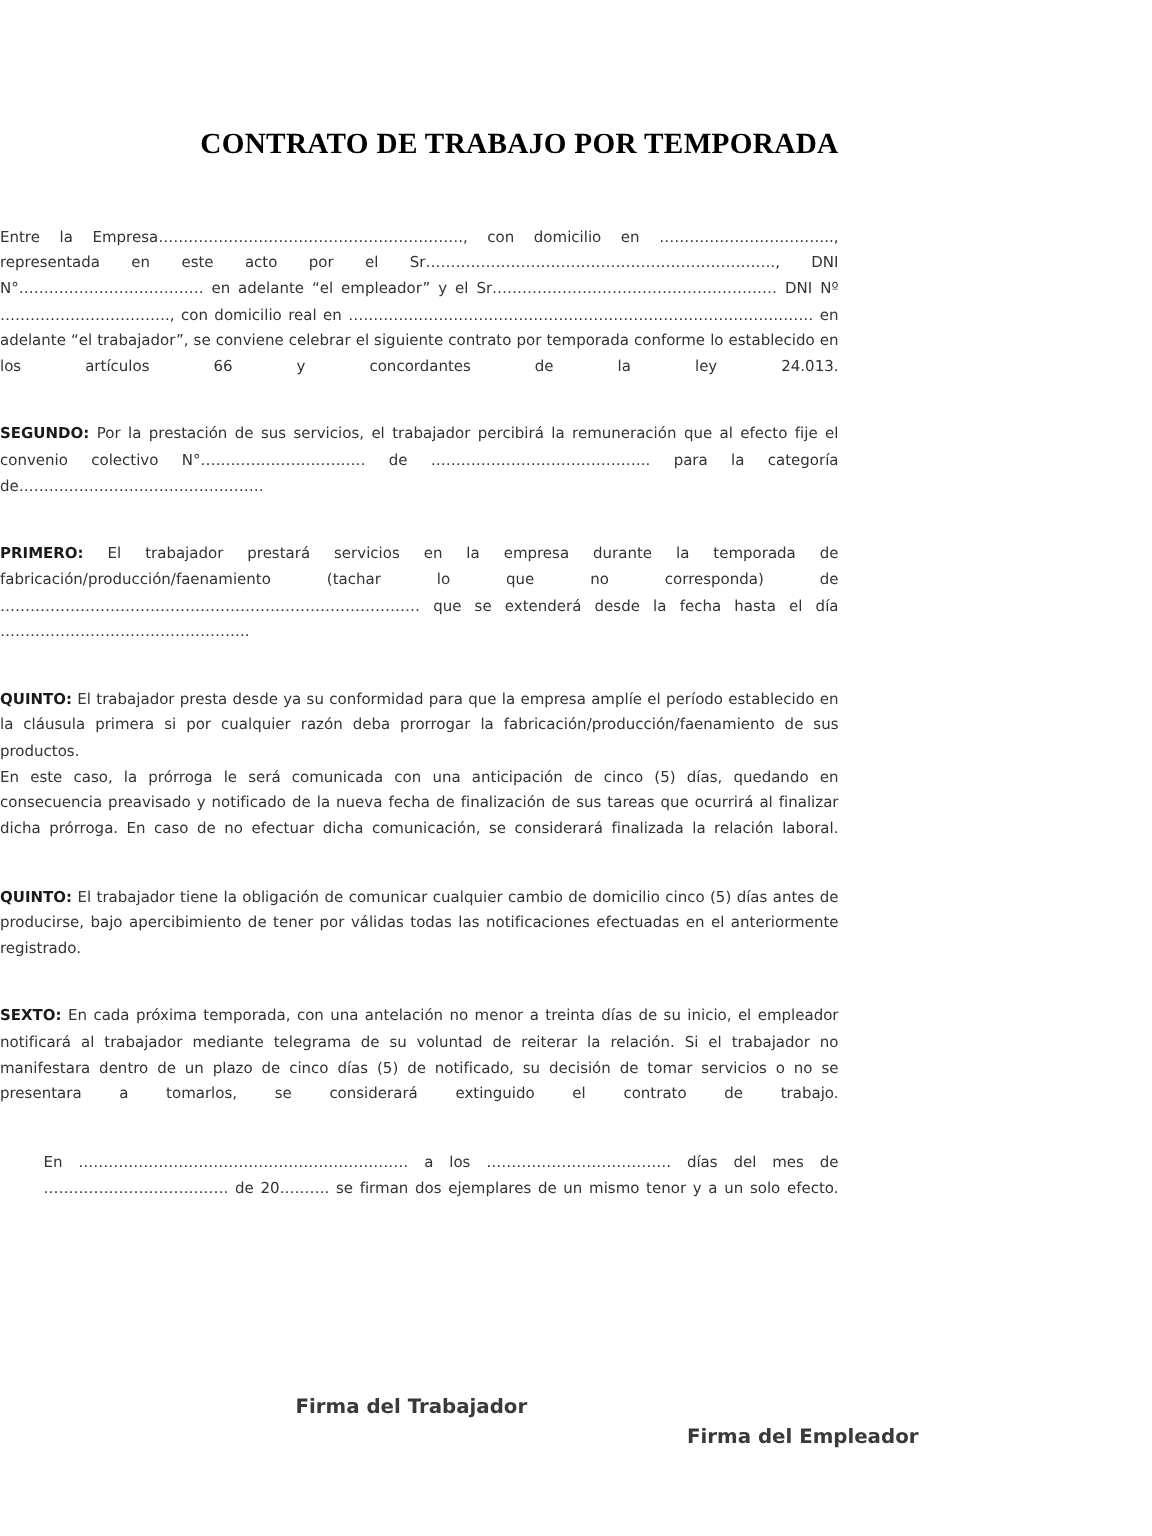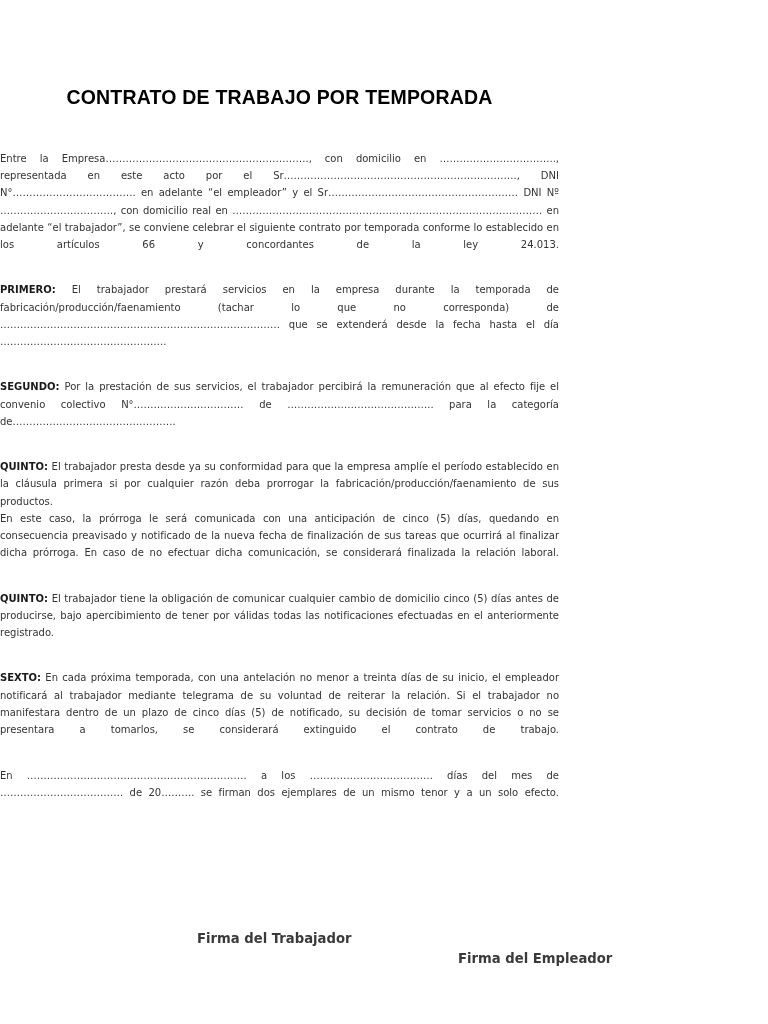--- a/index.html
+++ b/index.html
@@ -16,47 +16,48 @@
     overflow: hidden;
     font-family: "DejaVu Sans", "Liberation Sans", sans-serif;
     box-sizing: border-box;
   }
   .doc-title {
     margin: 0;
     padding: 0;
     font-size: 19.5px;
     font-weight: bold;
     color: #000000;
-    text-align: center;
+    text-align: right;
     letter-spacing: 0.2px;
     position: absolute;
     left: 0;
     top: 86px;
     width: 559px;
-    font-family: Liberation Sans, sans-serif;
+    font-family: Liberation Serif, serif;
   }
   .body-block {
     position: absolute;
     left: 0;
     top: 150px;
     width: 559px;
   }
   p.para {
     margin: 0 0 11px 0;
     padding: 0;
     font-size: 10px;
     line-height: 17.2px;
     color: #333333;
     text-align: justify;
     text-justify: inter-word;
     word-spacing: 0;
     font-family: "DejaVu Sans", "Liberation Sans", sans-serif;
   }
   p.para:last-child {
     margin-bottom: 0;
+    padding-left: 29px;
   }
   .clause-label {
     font-weight: bold;
     color: #1a1a1a;
   }
   
   p.para::after {
     content: "";
     display: inline-block;
     width: 100%;
@@ -87,25 +88,25 @@
 
   <h1 class="doc-title">CONTRATO DE TRABAJO POR TEMPORADA</h1>
 
   <div class="body-block">
 
     <p class="para">
       <span>Entre la Empresa……………………………………………………., con domicilio en …………………………….., representada en este acto por el Sr……………………………………………………………., DNI N°………………………………. en adelante “el empleador” y el Sr………………………………………………… DNI Nº ……………………………., con domicilio real en ………………………………………………………………………………… en adelante “el trabajador”, se conviene celebrar el siguiente contrato por temporada conforme lo establecido en los artículos 66 y concordantes de la ley 24.013.</span>
     </p>
 
     <p class="para">
-      <span class="clause-label">PRIMERO:</span><span> El trabajador prestará servicios en la empresa durante la temporada de fabricación/producción/faenamiento (tachar lo que no corresponda) de ………………………………………………………………………… que se extenderá desde la fecha hasta el día …………………………………………..</span>
+      <span class="clause-label">SEGUNDO:</span><span> Por la prestación de sus servicios, el trabajador percibirá la remuneración que al efecto fije el convenio colectivo N°…………………………… de …………………………………….. para la categoría de………………………………………….</span>
     </p>
 
     <p class="para">
-      <span class="clause-label">SEGUNDO:</span><span> Por la prestación de sus servicios, el trabajador percibirá la remuneración que al efecto fije el convenio colectivo N°…………………………… de …………………………………….. para la categoría de………………………………………….</span>
+      <span class="clause-label">PRIMERO:</span><span> El trabajador prestará servicios en la empresa durante la temporada de fabricación/producción/faenamiento (tachar lo que no corresponda) de ………………………………………………………………………… que se extenderá desde la fecha hasta el día …………………………………………..</span>
     </p>
 
 
     <p class="para">
       <span class="clause-label">QUINTO:</span><span> El trabajador presta desde ya su conformidad para que la empresa amplíe el período establecido en la cláusula primera si por cualquier razón deba prorrogar la fabricación/producción/faenamiento de sus productos.</span><br>
       <span>En este caso, la prórroga le será comunicada con una anticipación de cinco (5) días, quedando en consecuencia preavisado y notificado de la nueva fecha de finalización de sus tareas que ocurrirá al finalizar dicha prórroga. En caso de no efectuar dicha comunicación, se considerará finalizada la relación laboral.</span>
     </p>
 
     <p class="para">
       <span class="clause-label">QUINTO:</span><span> El trabajador tiene la obligación de comunicar cualquier cambio de domicilio cinco (5) días antes de producirse, bajo apercibimiento de tener por válidas todas las notificaciones efectuadas en el anteriormente registrado.</span>

